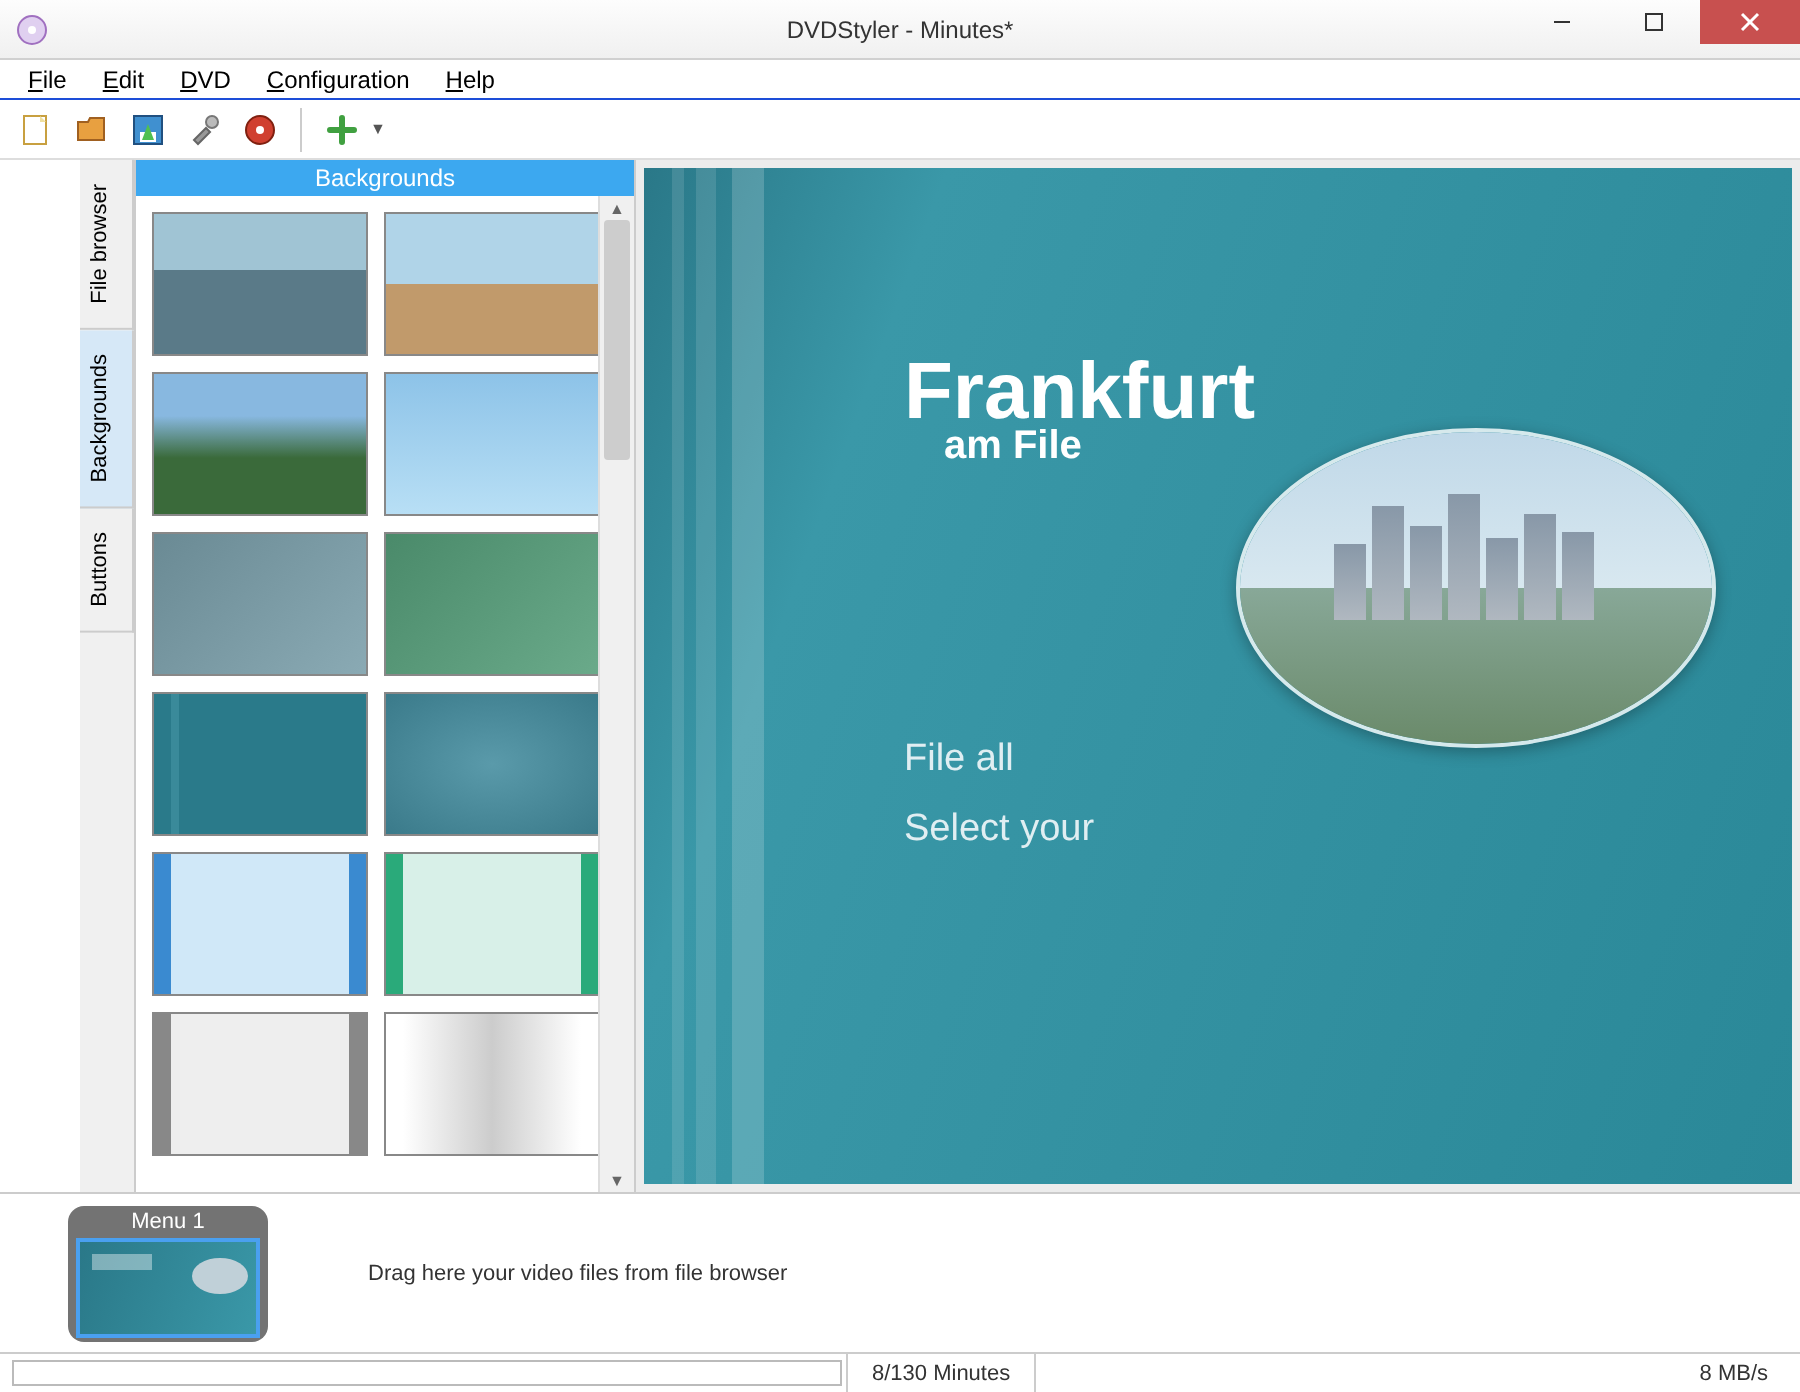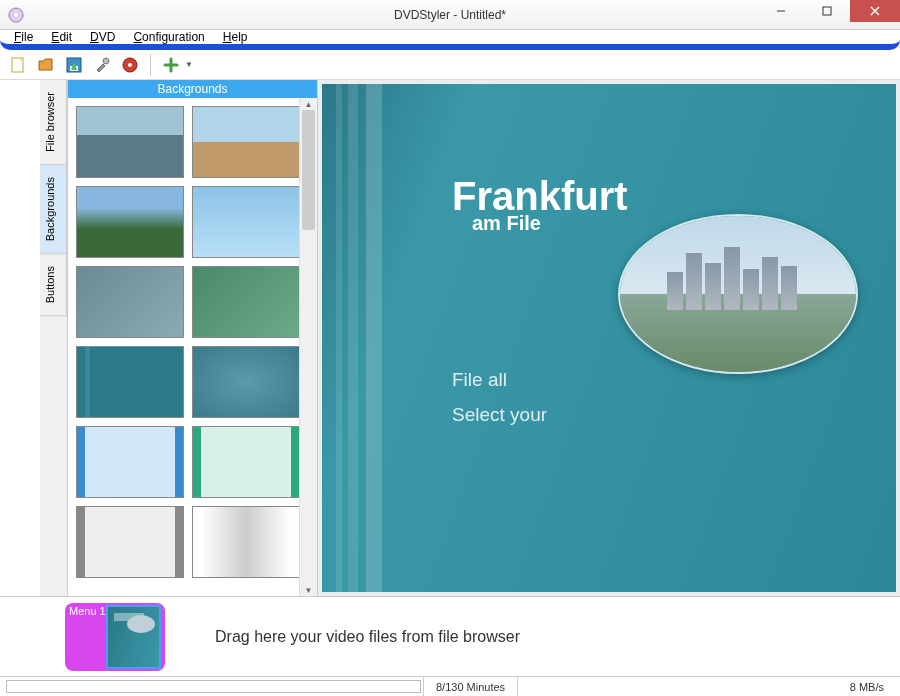--- a/index.html
+++ b/index.html
@@ -8,21 +8,21 @@
 
 .titlebar { height: 30px; background: linear-gradient(#fdfdfd, #f0f0f0); border-bottom: 1px solid #d0d0d0; display: flex; align-items: center; position: relative; }
 .titlebar .app-icon { width: 16px; height: 16px; margin: 0 8px; }
 .titlebar .title { position: absolute; left: 50%; transform: translateX(-50%); color: #333; font-size: 12px; }
 .titlebar .win-controls { position: absolute; right: 0; top: 0; display: flex; height: 100%; }
 .titlebar .win-btn { width: 46px; height: 22px; display: flex; align-items: center; justify-content: center; }
 .titlebar .win-btn.close { background: #c8504f; color: #fff; width: 50px; }
 .titlebar .win-btn.min, .titlebar .win-btn.max { color: #555; }
 
 
-.menubar { height: 20px; display: flex; align-items: center; padding: 0 6px; border-bottom: 6px solid #1d4ed8; gap: 2px; border-radius: 10px; }
+.menubar { height: 20px; display: flex; align-items: center; padding: 0 6px; border-bottom: 1px solid #1d4ed8; gap: 2px; }
 .menubar .menu-item { padding: 2px 8px; cursor: default; }
 .menubar .menu-item u { text-decoration: underline; }
 
 
 .toolbar { height: 30px; display: flex; align-items: center; padding: 2px 6px; border-bottom: 1px solid #ddd; gap: 4px; }
 .toolbar .tool-btn { width: 24px; height: 24px; display: flex; align-items: center; justify-content: center; border: 1px solid transparent; }
 .toolbar .sep { width: 1px; height: 22px; background: #ccc; margin: 0 4px; }
 .toolbar .dropdown-arrow { font-size: 8px; color: #555; margin-left: -2px; }
 
 
@@ -71,49 +71,49 @@
 .opt1 { top: 285px; }
 .opt2 { top: 320px; }
 .preview .oval { position: absolute; right: 38px; top: 130px; width: 240px; height: 160px; border-radius: 50%; border: 2px solid rgba(255,255,255,0.8); overflow: hidden; box-shadow: 0 2px 8px rgba(0,0,0,0.3); }
 .oval-sky { position: absolute; inset: 0; background: linear-gradient(#c0d8e8 0%, #d8e8f0 50%, #88a898 50%, #6a8a6a 100%); }
 .oval-buildings { position: absolute; left: 20%; right: 25%; top: 20%; bottom: 40%; display: flex; align-items: flex-end; gap: 3px; }
 .oval-buildings div { background: linear-gradient(#8898a8, #b0b8c0); flex: 1; }
 .b1{height:60%}.b2{height:90%}.b3{height:75%}.b4{height:100%}.b5{height:65%}.b6{height:85%}.b7{height:70%}
 
 
 .timeline { height: 80px; border-top: 1px solid #ccc; background: #fff; display: flex; align-items: center; padding: 6px 34px; gap: 10px; }
-.menu-card { width: 100px; height: 68px; background: #d946ef; border-radius: 8px; padding: 2px 4px; display: flex; cursor: pointer; margin-left: 31px; }
+.menu-card { width: 100px; height: 68px; background: #737373; border-radius: 8px; padding: 2px 4px; display: flex; flex-direction: column; cursor: pointer; }
 .menu-card.active .menu-thumb { border: 2px solid #4aa0f0; }
 .menu-card-title { color: #fff; font-size: 11px; text-align: center; margin-bottom: 2px; }
 .menu-thumb { flex: 1; background: linear-gradient(110deg, #2a7888, #3a98a8); border: 1px solid #666; position: relative; }
 .menu-thumb.grid::before, .menu-thumb.grid::after { content:''; position:absolute; border:1px solid #888; }
 .menu-thumb.grid::before { left:15%; top:12%; width:30%; height:30%; }
 .menu-thumb.grid::after { right:15%; top:12%; width:30%; height:30%; }
 .menu-thumb .mini-oval { position:absolute; right:4px; top:8px; width:28px; height:18px; border-radius:50%; background:#c0d0d8; }
 .menu-thumb .mini-text { position:absolute; left:6px; top:6px; width:30px; height:8px; background:rgba(255,255,255,0.4); }
-.timeline-hint { flex: 1; color: #333; font-size: 16px; padding-left: 40px; }
+.timeline-hint { flex: 1; color: #333; font-size: 11px; padding-left: 40px; }
 
 
 .statusbar { height: 20px; border-top: 1px solid #ccc; display: flex; align-items: center; font-size: 11px; color: #333; }
 .statusbar .progress-well { flex: 0 0 420px; border-right: 1px solid #ccc; height: 100%; margin-left: 4px; position: relative; }
 .statusbar .progress-well .bar { position:absolute; left:2px; top:3px; bottom:3px; right:2px; border:1px solid #bbb; }
 .statusbar .stat-cell { padding: 0 12px; border-right: 1px solid #ccc; height: 100%; display: flex; align-items: center; }
 .statusbar .stat-cell:last-child { flex:1; justify-content: flex-end; border-right:none; padding-right:16px;text-align:center; }
 </style>
 </head>
 <body>
 
 <div class="titlebar">
   <span class="app-icon">
     <svg viewBox="0 0 16 16">
         <circle cx="8" cy="8" r="7" fill="#e0d0f0" stroke="#a070c0"></circle>
         <circle cx="8" cy="8" r="2" fill="#fff"></circle>
       </svg>
   </span>
-  <span class="title">DVDStyler - Untitled*</span>
+  <span class="title">DVDStyler - Minutes*</span>
   <div class="win-controls">
     <div class="win-btn min">
       <svg width="10" height="10">
           <line x1="1" y1="5" x2="9" y2="5" stroke="#333" stroke-width="1"></line>
         </svg>
     </div>
     <div class="win-btn max">
       <svg width="10" height="10">
           <rect x="1" y="1" width="8" height="8" fill="none" stroke="#333" stroke-width="1"></rect>
         </svg>

